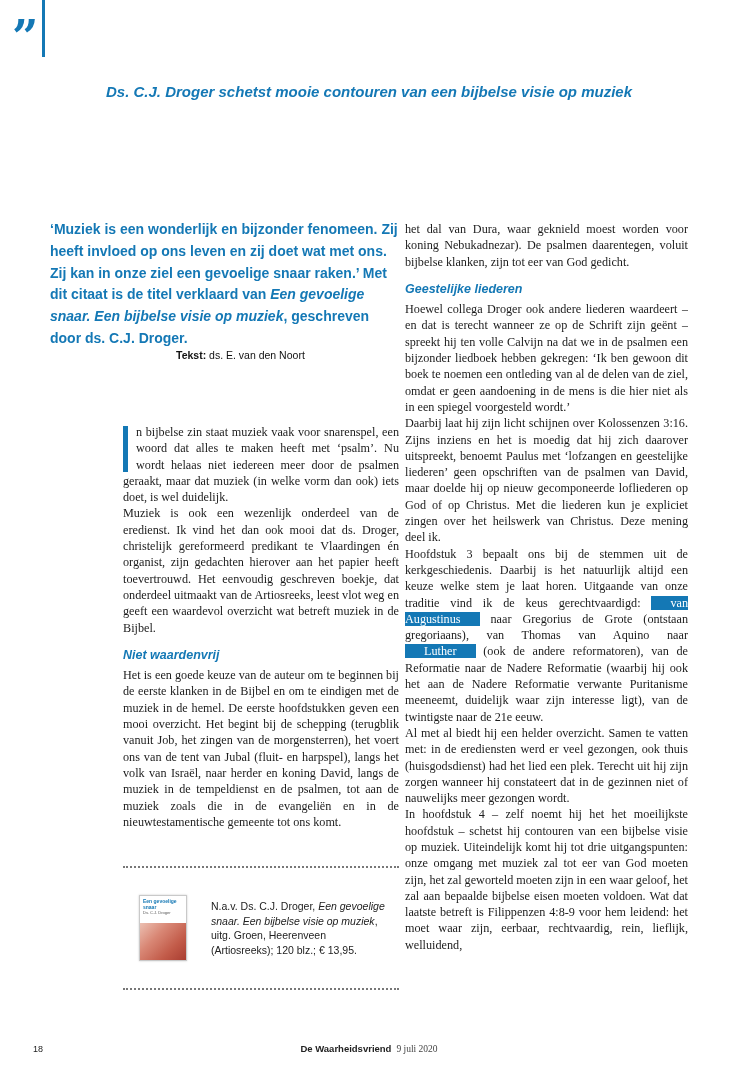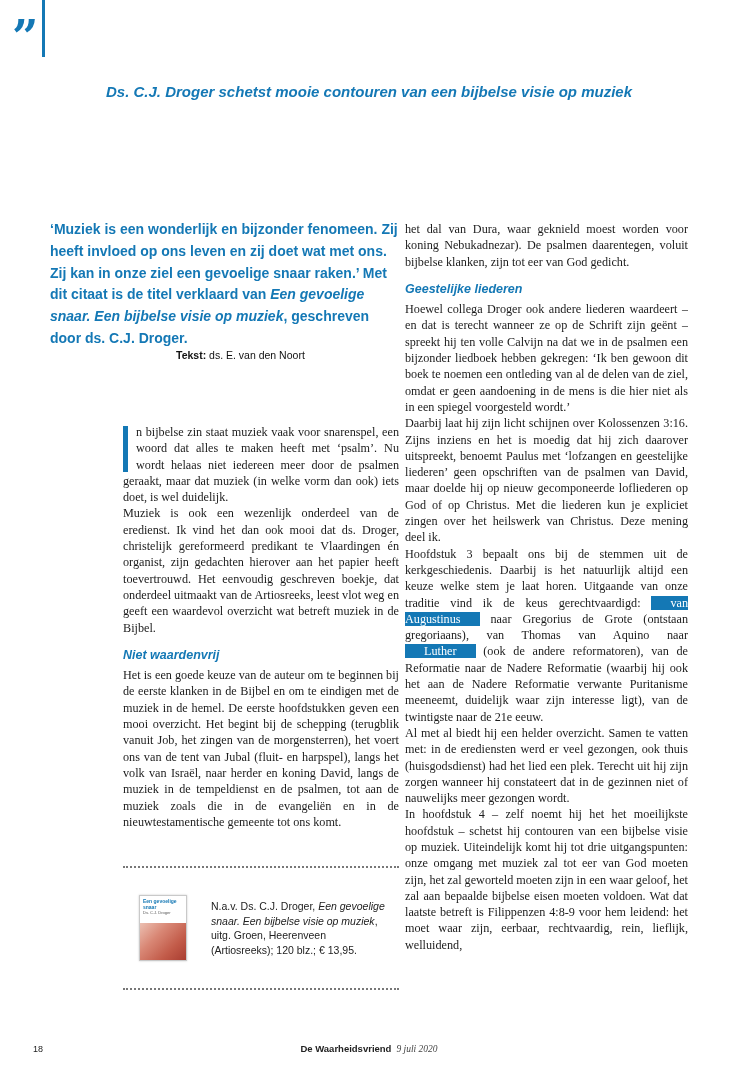--- a/index.html
+++ b/index.html
@@ -57,21 +57,21 @@
     display:flex;flex-direction:column;flex:0 0 auto;box-shadow:0 0 2px rgba(0,0,0,.2);
   }
   .book-cover-top{height:42%;padding:2px 3px;box-sizing:border-box;}
   .book-cover-title{color:#1478b5;font-weight:bold;font-size:5px;line-height:6px;}
   .book-cover-author{color:#555;font-size:4px;line-height:5px;}
   .book-cover-img{flex:1;background:linear-gradient(135deg,#ecc0b2 0%,#d98876 35%,#c25b49 70%,#a93d31 100%);}
   .book-text{width:176px;}
   .footer-page{position:absolute;left:33px;top:1044px;font-size:9px;color:#222;}
   .footer-center{position:absolute;top:1043px;left:0;width:738px;text-align:center;font-size:9.5px;color:#222;}
   .footer-magazine{font-weight:bold;font-family:"Liberation Sans",sans-serif;}
-  .footer-date{font-style:italic;font-family:"Liberation Serif",serif;color:#444;margin-left:5px;}
+  .footer-date{font-family:"Liberation Serif",serif;color:#444;margin-left:5px;}
 </style>
 </head>
 <body>
 
 <div class="page">
 
   <div class="quote-mark">”</div>
   <div class="top-rule"></div>
 
   <div class="kicker">Ds. C.J. Droger schetst mooie contouren van een bijbelse visie op muziek</div>

